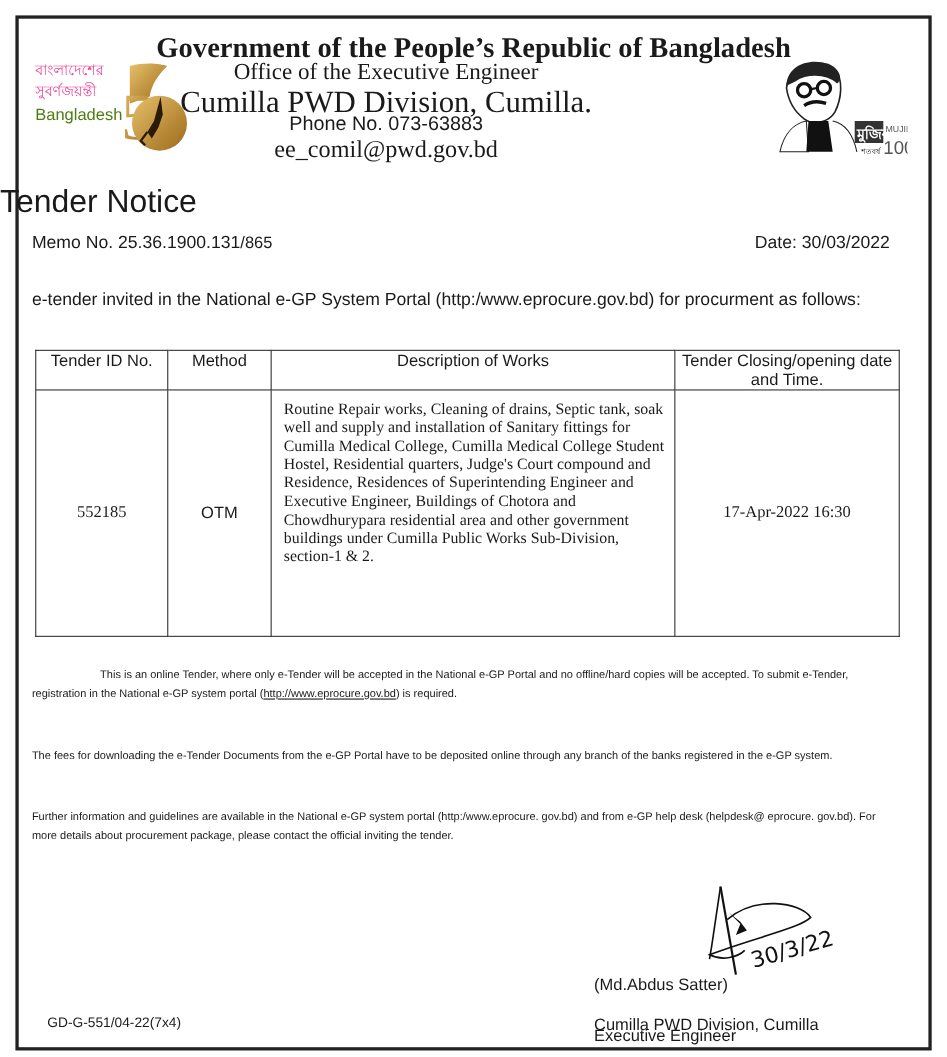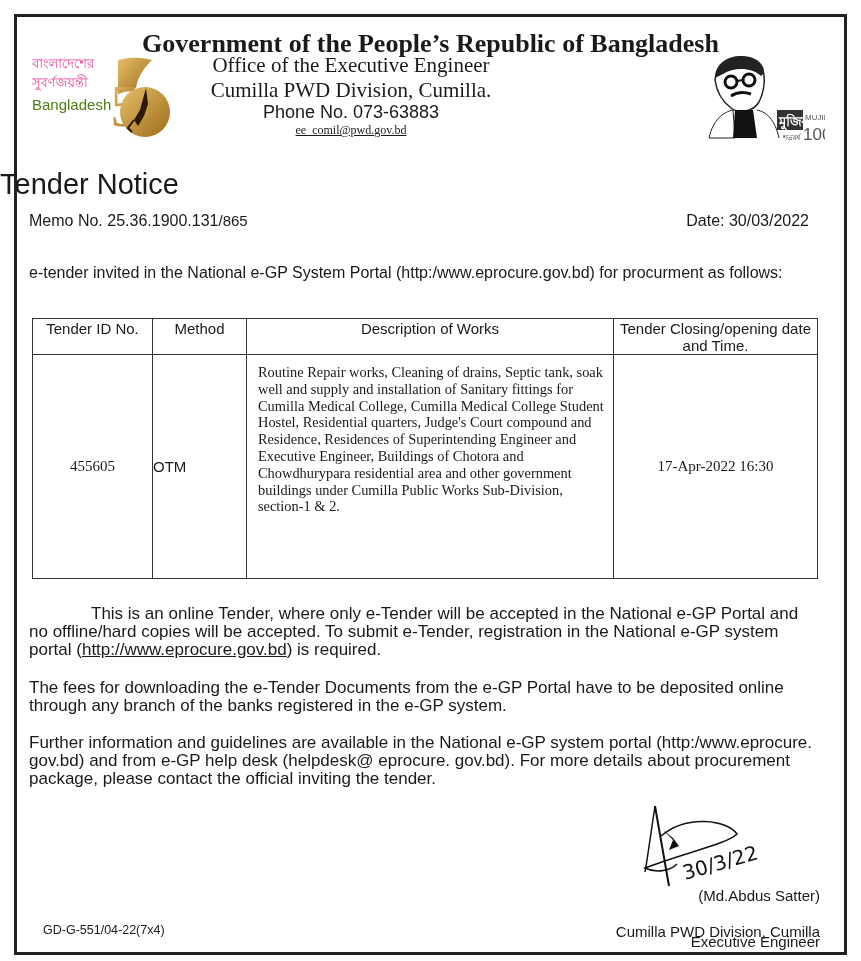--- a/index.html
+++ b/index.html
@@ -9,23 +9,23 @@
       border: 3px solid #222; box-sizing: content-box;
     }
     .serif { font-family: "Liberation Serif", "DejaVu Serif", serif; }
     .sans { font-family: "Liberation Sans", "DejaVu Sans", sans-serif; }
     .abs { position: absolute; }
 
     
     .hdr-title { left: 0; width: 861px; top: 29px; text-align: center; font-weight: bold; font-size: 26px; }
     .hdr-line { left: 0; width: 702px; text-align: center; }
     .office { top: 53px; font-size: 21px; }
-    .division { top: 78px; font-size: 21px; }
+    .division { top: 78px; font-size: 28px; }
     .phone { top: 102px; font-size: 18px; }
-    .email { top: 123px; font-size: 12px; text-decoration: underline; }
+    .email { top: 123px; font-size: 22px; }
 
     
     .logo-left { left: 28px; top: 52px; width: 142px; height: 92px; }
     .bn-text { position: absolute; left: 4px; font-size: 13px; color: #ec4899; font-family: "DejaVu Sans", sans-serif; }
     .bd-word { position: absolute; left: 4px; top: 44px; font-size: 15px; color: #4d7c0f; }
     .shield { position: absolute; left: 60px; top: 2px; }
 
     
     .logo-right { left: 695px; top: 50px; width: 130px; height: 95px; }
 
@@ -41,33 +41,33 @@
       position: absolute; left: 32px; top: 318px; width: 786px;
       border-collapse: collapse;
     }
     table.tender th, table.tender td { border: 1.5px solid #333; padding: 0; }
     table.tender th {
       font-family: "Liberation Sans", "DejaVu Sans", sans-serif; font-weight: normal;
       font-size: 15px; line-height: 17px; height: 34px; vertical-align: top; padding-top: 1px; margin-top: 43px;
     }
     table.tender td { height: 214px; margin-top: 36px; }
     .c-id { width: 119px; text-align: center; font-family: "Liberation Serif", serif; font-size: 15px; }
-    .c-method { width: 93px; font-family: "Liberation Sans", sans-serif; font-size: 15px; }
+    .c-method { width: 93px; text-align: center; font-family: "Liberation Sans", sans-serif; font-size: 15px; }
     .c-desc { width: 351px; font-family: "Liberation Serif", serif; font-size: 14.4px; line-height: 16.8px; vertical-align: top; padding: 9px 4px 0 11px !important; }
     .c-date { text-align: center; font-family: "Liberation Serif", serif; font-size: 15px; }
 
-    .para { left: 29px; width: 790px; font-size: 17px; line-height: 18px; }
+    .para { left: 29px; width: 790px; font-size: 10px; line-height: 18px; }
     .p1 { top: 605px; }
     .p1 .indent { display: inline-block; width: 62px; }
     .p1 u { text-decoration: underline; }
     .p2 { top: 679px; }
     .p3 { top: 734px; }
 
     .signature { left: 617px; top: 800px; width: 200px; height: 90px; }
-    .sig-block { left: 540px; width: 280px; text-align: right; font-size: 15px; line-height: 17px; }
+    .sig-block { left: 540px; width: 280px; text-align: left; font-size: 15px; line-height: 17px; }
     .sig-name { top: 887px; }
     .sig-title { top: 905px; margin-top: 28px; }
     .sig-office { top: 923px; }
     .ref { left: 29px; top: 923px; font-size: 12.5px; margin-left: 14px; }
   </style>
 </head>
 <body>
 
 <div class="frame"></div>
 
@@ -127,21 +127,21 @@
   <thead>
     <tr>
       <th class="c-id-h" style="width:119px">Tender ID No.</th>
       <th style="width:93px">Method</th>
       <th style="width:351px">Description of Works</th>
       <th>Tender Closing/opening date and Time.</th>
     </tr>
   </thead>
   <tbody>
     <tr>
-      <td class="c-id">455605</td>
+      <td class="c-id">552185</td>
       <td class="c-method">OTM</td>
       <td class="c-desc">Routine Repair works, Cleaning of drains, Septic tank, soak well and supply and installation of Sanitary fittings for Cumilla Medical College, Cumilla Medical College Student Hostel, Residential quarters, Judge's Court compound and Residence, Residences of Superintending Engineer and Executive Engineer, Buildings of Chotora and Chowdhurypara residential area and other government buildings under Cumilla Public Works Sub-Division, section-1 &amp; 2.</td>
       <td class="c-date">17-Apr-2022 16:30</td>
     </tr>
   </tbody>
 </table>
 
 <div class="abs para p1 sans"><span class="indent"></span><span>This is an online Tender, where only e-Tender will be accepted in the National e-GP Portal and no offline/hard copies will be accepted. To submit e-Tender, registration in the National e-GP system portal (</span><u>http://www.eprocure.gov.bd</u><span>) is required.</span></div>
 <div class="abs para p2 sans">The fees for downloading the e-Tender Documents from the e-GP Portal have to be deposited online through any branch of the banks registered in the e-GP system.</div>
 <div class="abs para p3 sans">Further information and guidelines are available in the National e-GP system portal (http:/www.eprocure. gov.bd) and from e-GP help desk (helpdesk@ eprocure. gov.bd). For more details about procurement package, please contact the official inviting the tender.</div>

